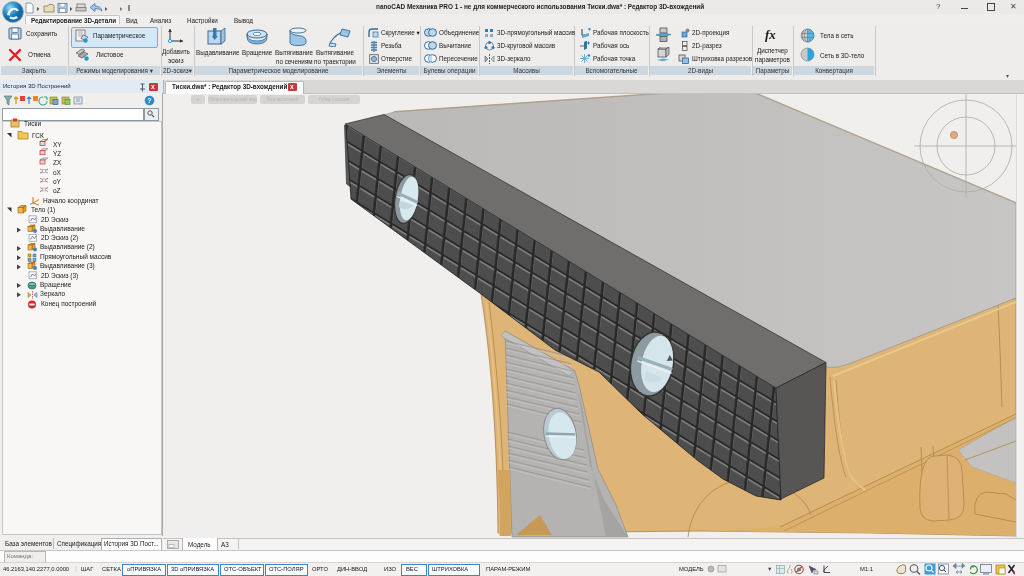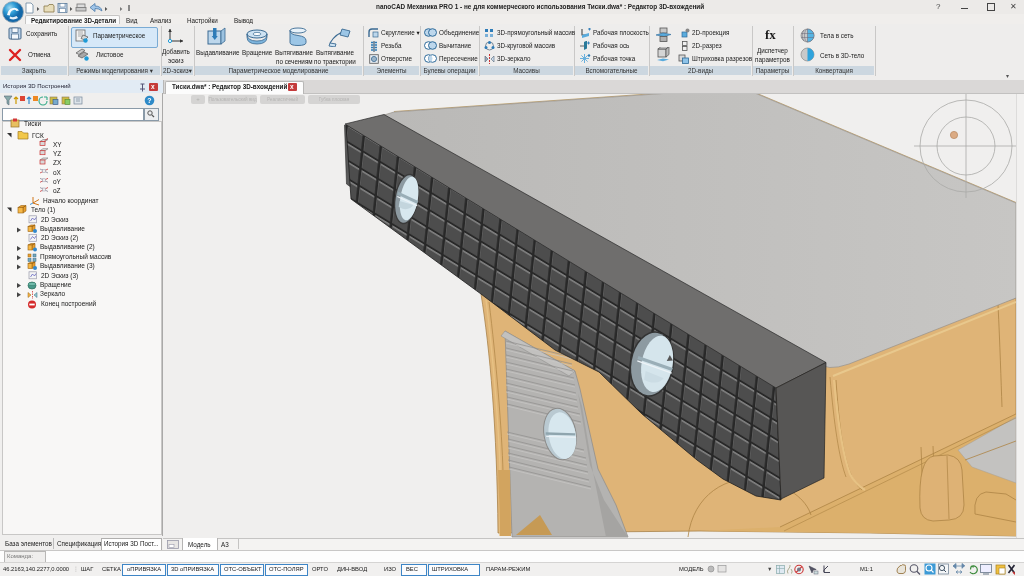--- a/index.html
+++ b/index.html
@@ -242,21 +242,21 @@
     <rect x="1.5" y="0.5" width="4.5" height="4" fill="#f0f0f0" stroke="#555" stroke-width="0.8"></rect>
     <rect x="1.5" y="5.5" width="4.5" height="4" fill="#f0f0f0" stroke="#555" stroke-width="0.8"></rect>
   </svg>
   <div class="t" style="left:692px;top:42px;font-size:6.3px;">2D-разрез</div>
   <svg class="ric" style="left:678px;top:54px;" width="12" height="10" viewBox="0 0 12 10">
     <rect x="1" y="1" width="6" height="6" fill="#d8d8d8" stroke="#555" stroke-width="0.8"></rect>
     <rect x="4.5" y="4" width="6" height="5.5" fill="#8ec3e8" stroke="#2e6a9a" stroke-width="0.8"></rect>
   </svg>
   <div class="t" style="left:692px;top:55px;font-size:6.3px;">Штриховка разрезов</div>
 
-  <div class="t" style="left:765px;top:27px;font-size:13px;font-weight:bold;font-family:'Liberation Serif',serif;">fx</div>
+  <div class="t" style="left:765px;top:27px;font-size:13px;font-weight:bold;font-style:italic;font-family:'Liberation Serif',serif;">fx</div>
   <div class="t" style="left:757px;top:47px;font-size:6.3px;">Диспетчер</div>
   <div class="t" style="left:755px;top:55.5px;font-size:6.3px;">параметров</div>
 
   <svg class="ric" style="left:800px;top:28px;" width="15" height="15" viewBox="0 0 15 15">
     <circle cx="7.5" cy="7.5" r="6.5" fill="#c9c9c9" stroke="#888" stroke-width="0.7"></circle>
     <path d="M7.5,1 a6.5,6.5 0 0 1 0,13 z" fill="#56b5e4"></path>
     <path d="M7.5,1 v13 M7.5,1 a6.5,6.5 0 0 1 0,13 a3,6.5 0 0 1 0,-13 M4,2 a10,10 0 0 0 0,11 M1.2,5.5 h12.6 M1.2,9.5 h12.6" stroke="#667" stroke-width="0.5" fill="none"></path>
   </svg>
   <div class="t" style="left:820px;top:32px;font-size:6.3px;">Тела в сеть</div>
   <svg class="ric" style="left:800px;top:47px;" width="15" height="15" viewBox="0 0 15 15">

